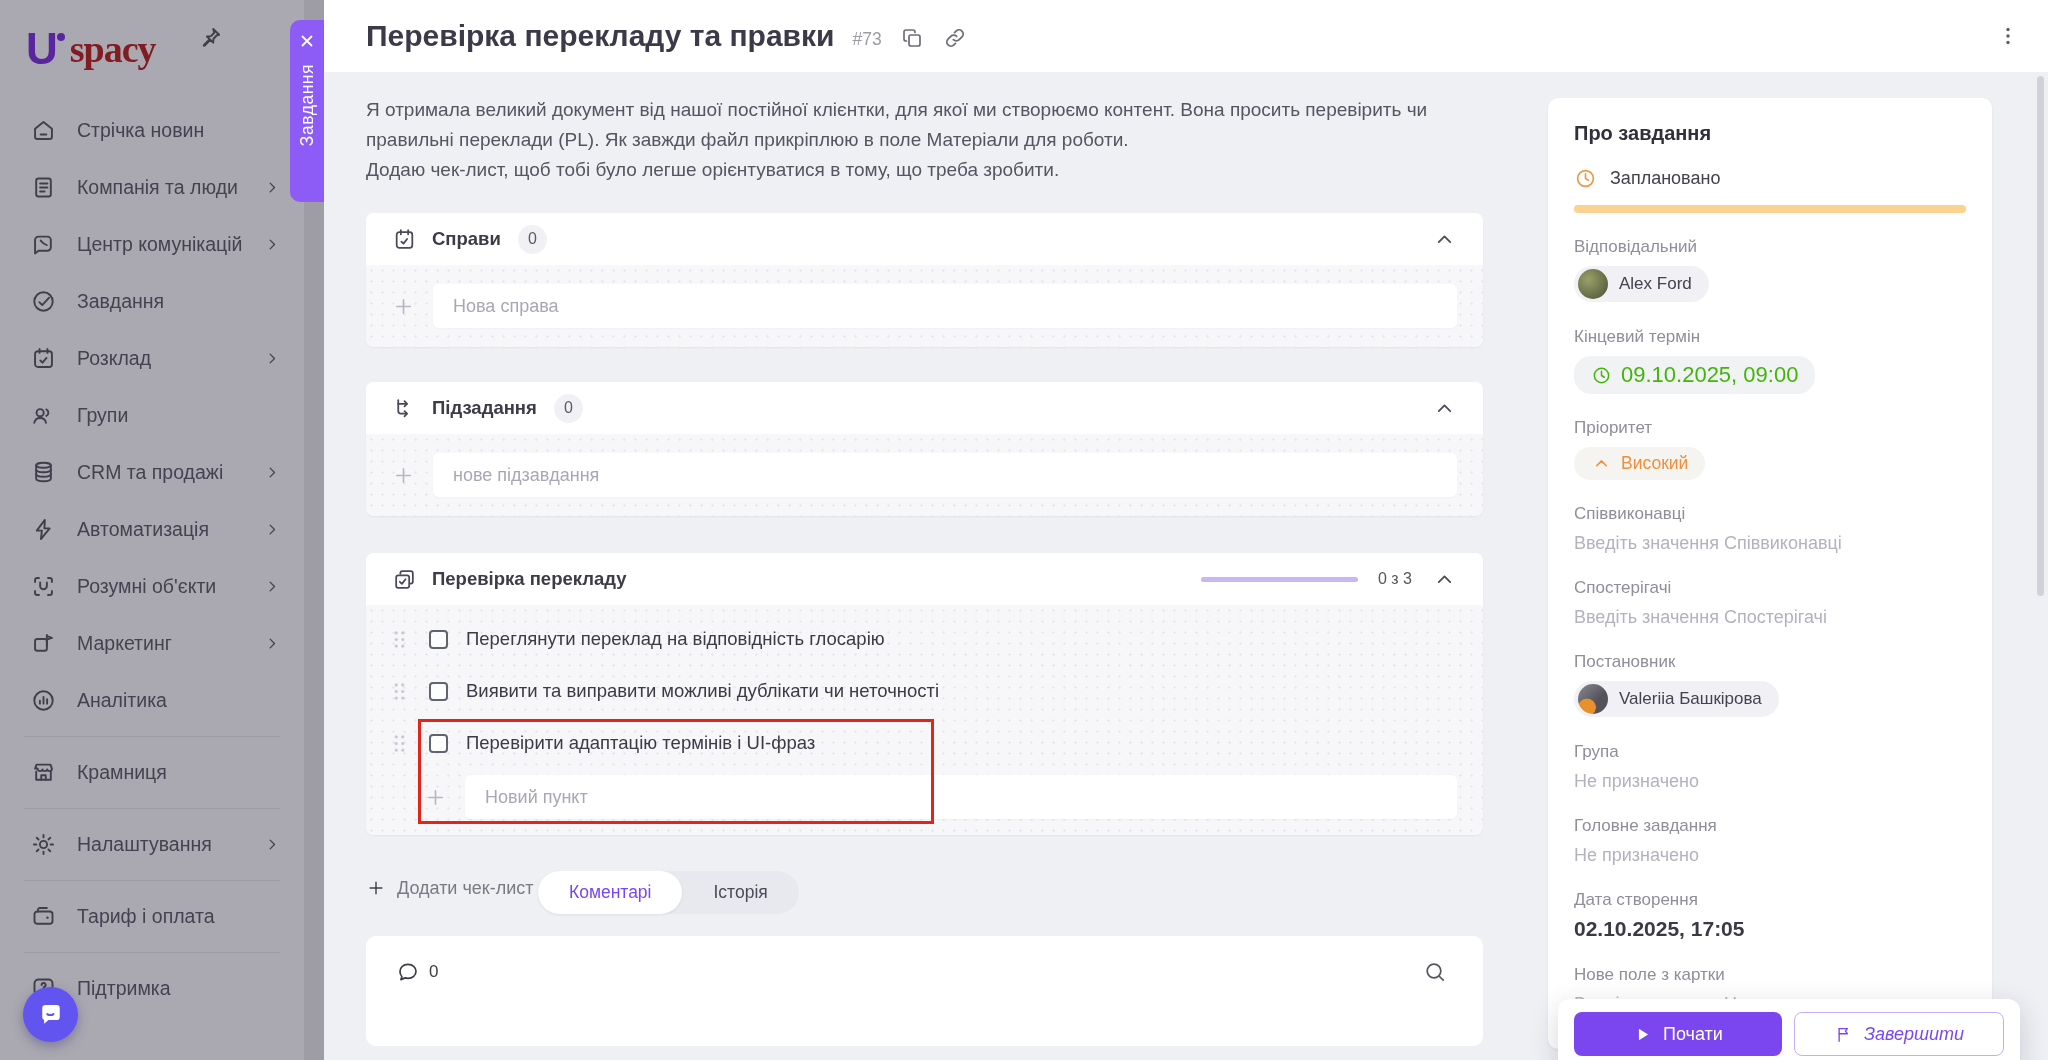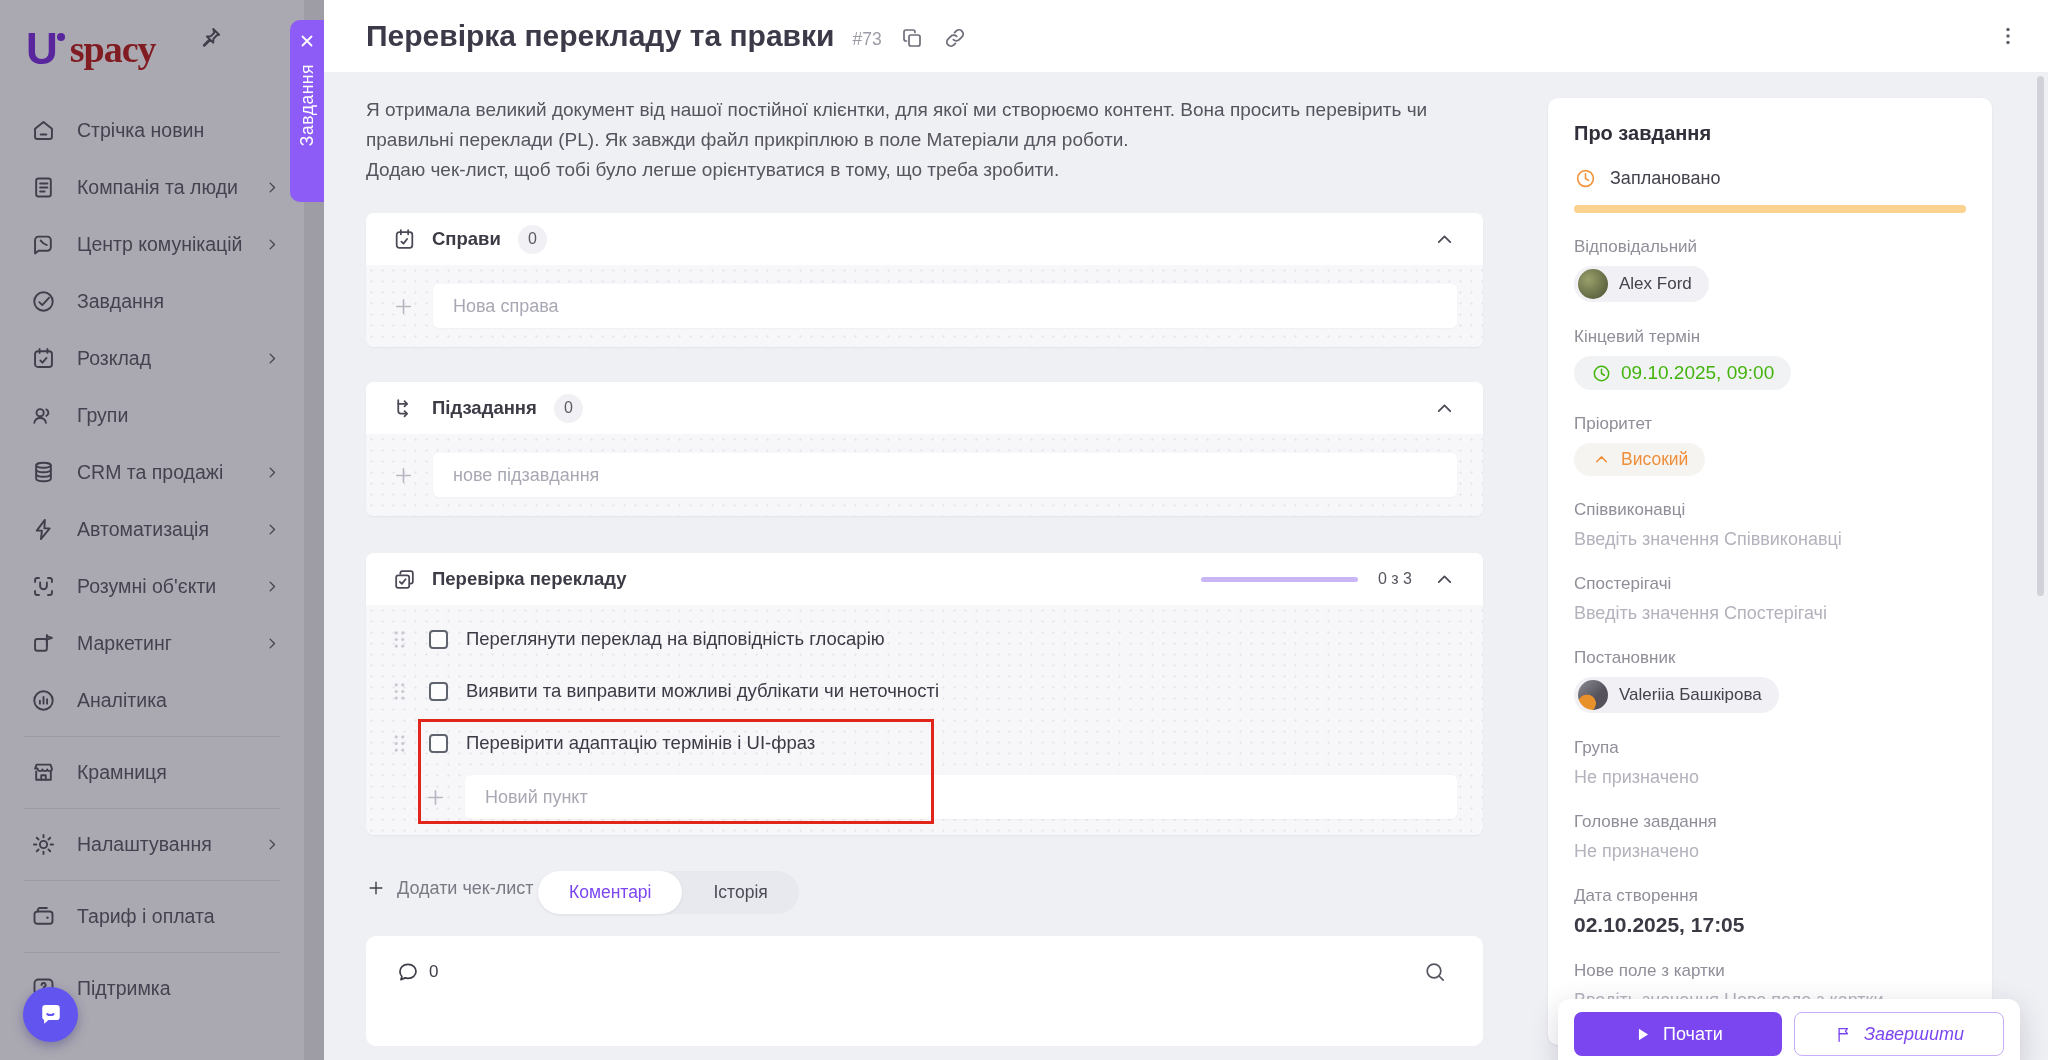--- a/index.html
+++ b/index.html
@@ -120,21 +120,21 @@
     padding:3px 17px 3px 4px; gap:11px; cursor:pointer; }
   .chip .av { width:30px; height:30px; border-radius:50%; }
   .chip span { font-size:17px; color:#43424d; }
   .av-alex { background:radial-gradient(circle at 35% 35%,#9aa06a,#5d6340 75%); }
   .av-val { background:radial-gradient(circle at 30% 78%,#e8912b 0 27%,transparent 29%),
     linear-gradient(135deg,#8a8a92 0%,#55525c 60%); }
   .pill { margin-top:9px; display:inline-flex; align-items:center; gap:9px; background:#f1f2f4;
     border-radius:17px; padding:6px 17px; cursor:pointer; }
   .pill .ic { width:21px; height:21px; }
   .pill-deadline .ic, .pill-deadline span { color:var(--deadline-green,#43b40c); }
-  .pill-deadline span { font-size:19px; }
+  .pill-deadline span { font-size:22px; }
   .pill-priority { background:#f6f4f1; }
   .pill-priority .ic, .pill-priority span { color:var(--priority-orange,#ef8f3c); }
   .pill-priority span { font-size:17.5px; }
   .f-placeholder { margin-top:9px; font-size:18px; color:#b3b2bd; }
   .f-value-strong { margin-top:7px; font-size:21px; color:#3b3a44;font-weight:bold; }
 
   
   .actions-card { position:absolute; left:1558px; top:999px; width:462px; height:75px; background:#fff;
     border-radius:12px; box-shadow:0 8px 28px rgba(35,30,60,.18); padding:13px 16px;
     display:flex; gap:12px; z-index:40; }

